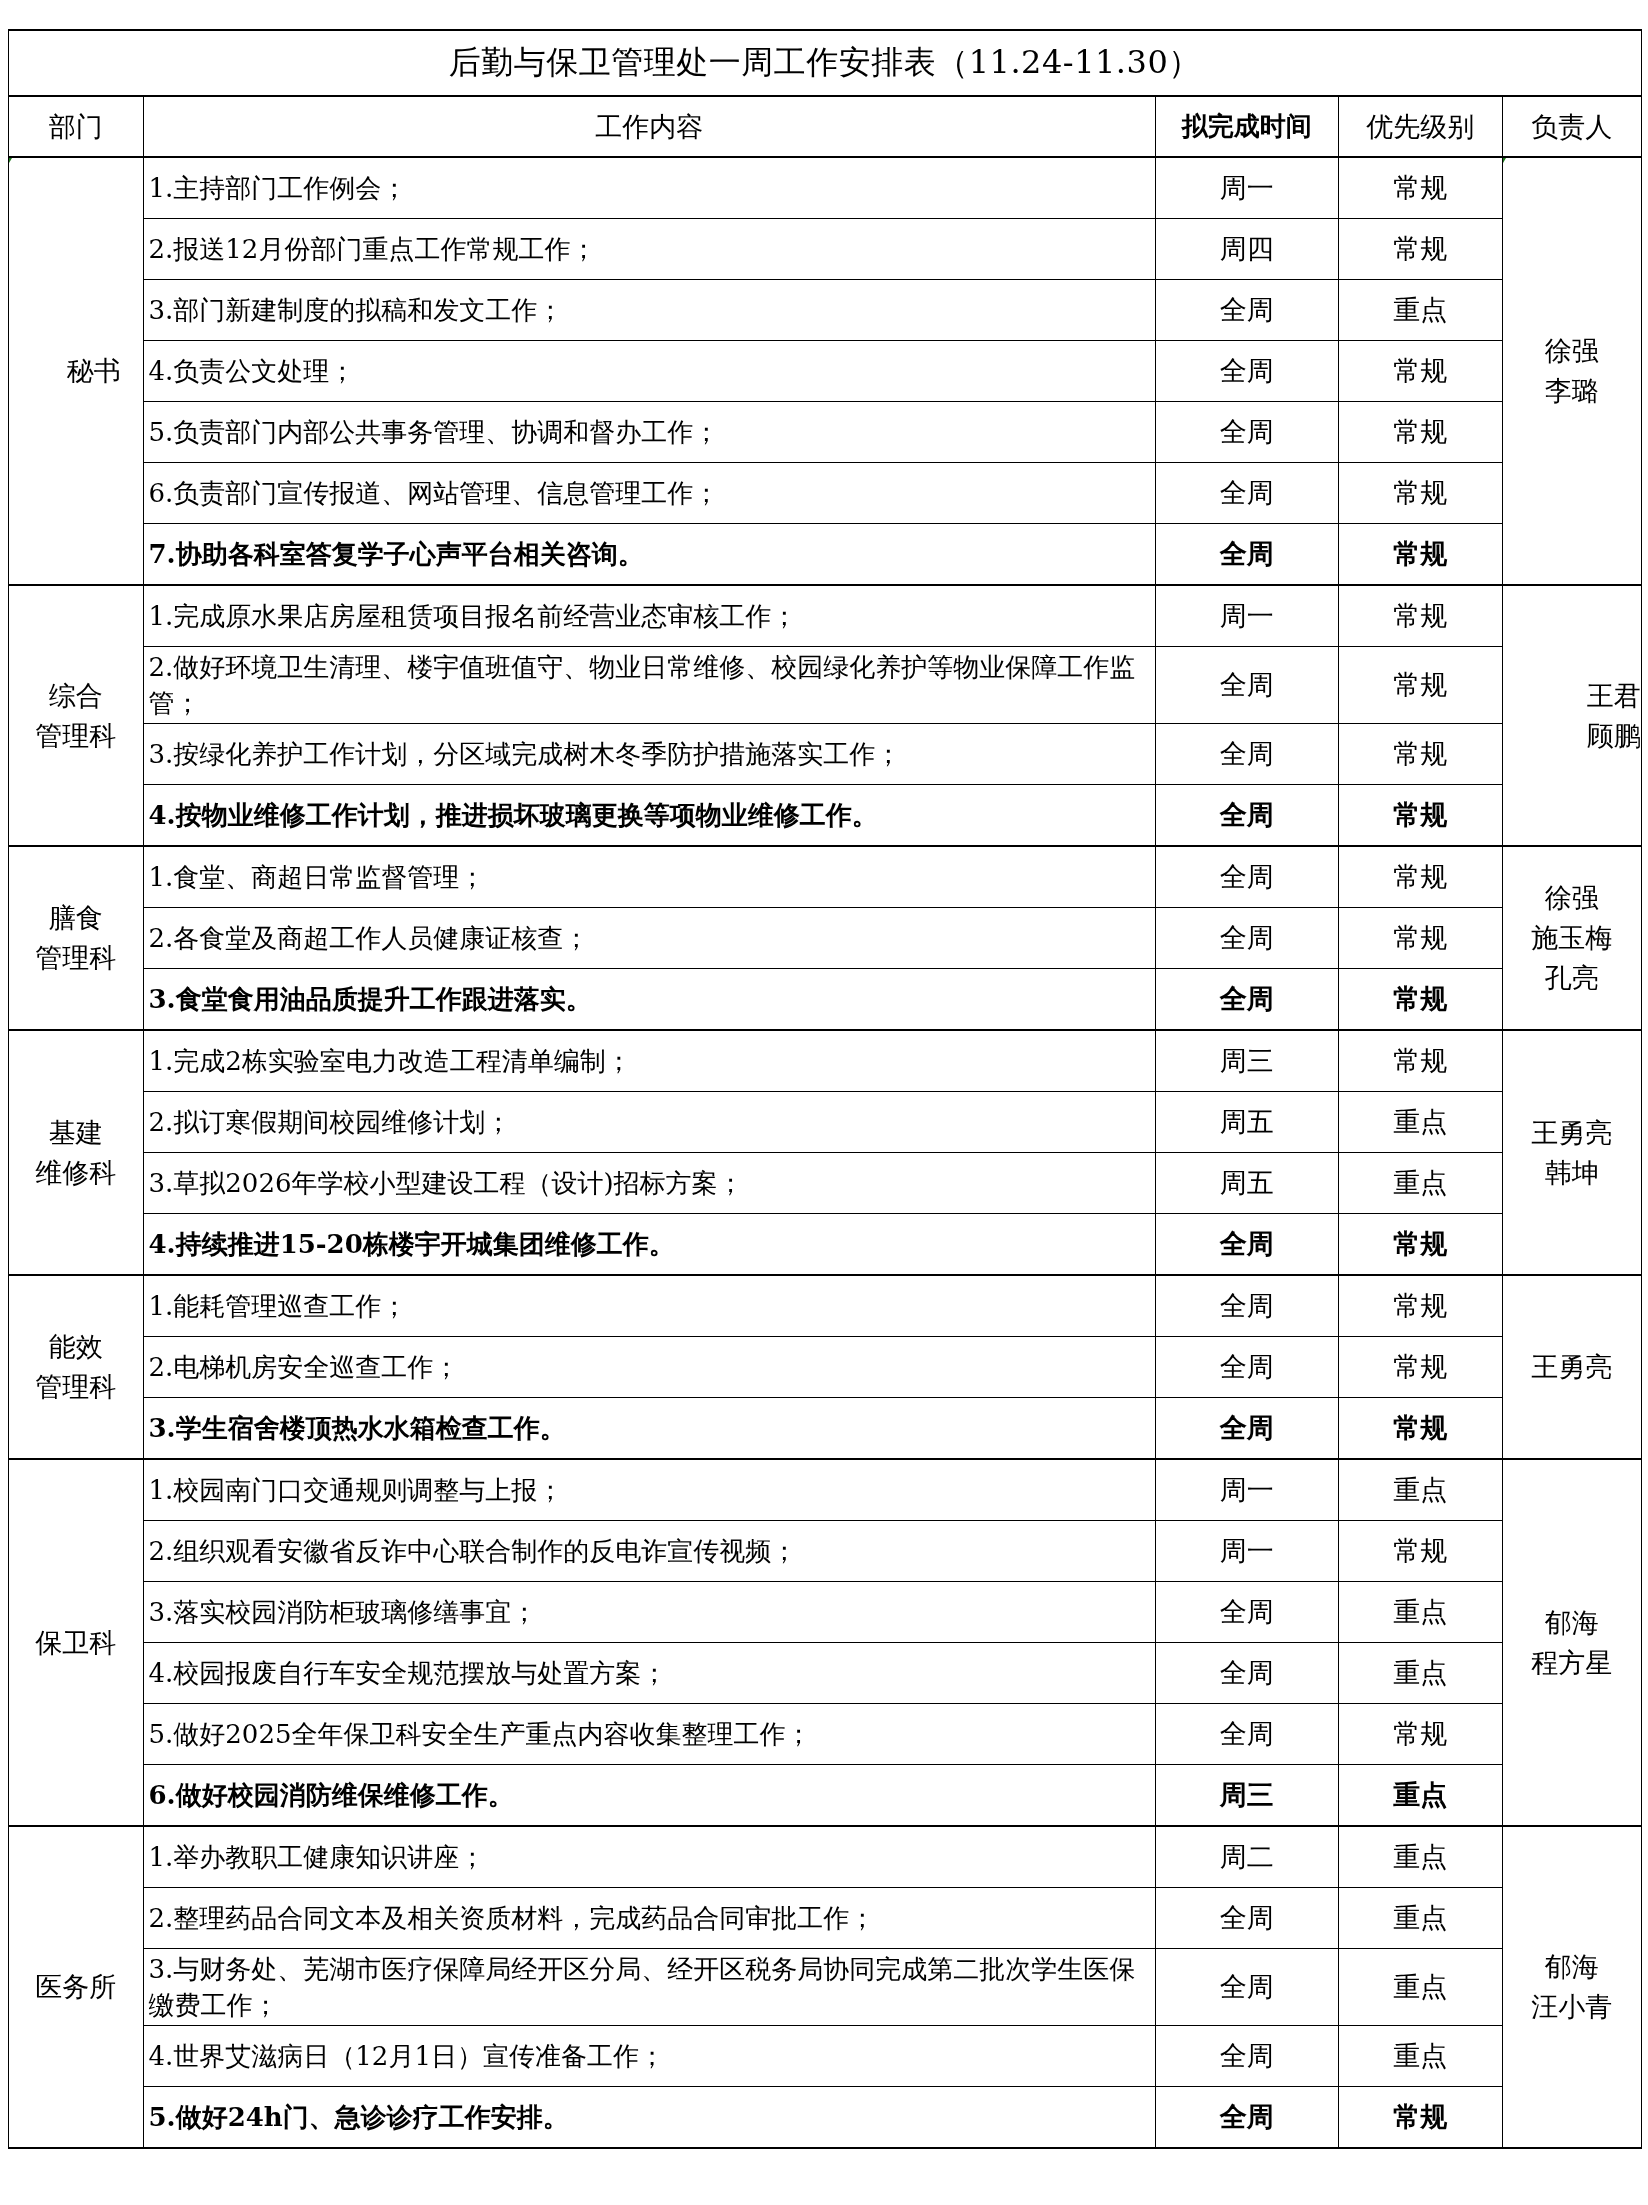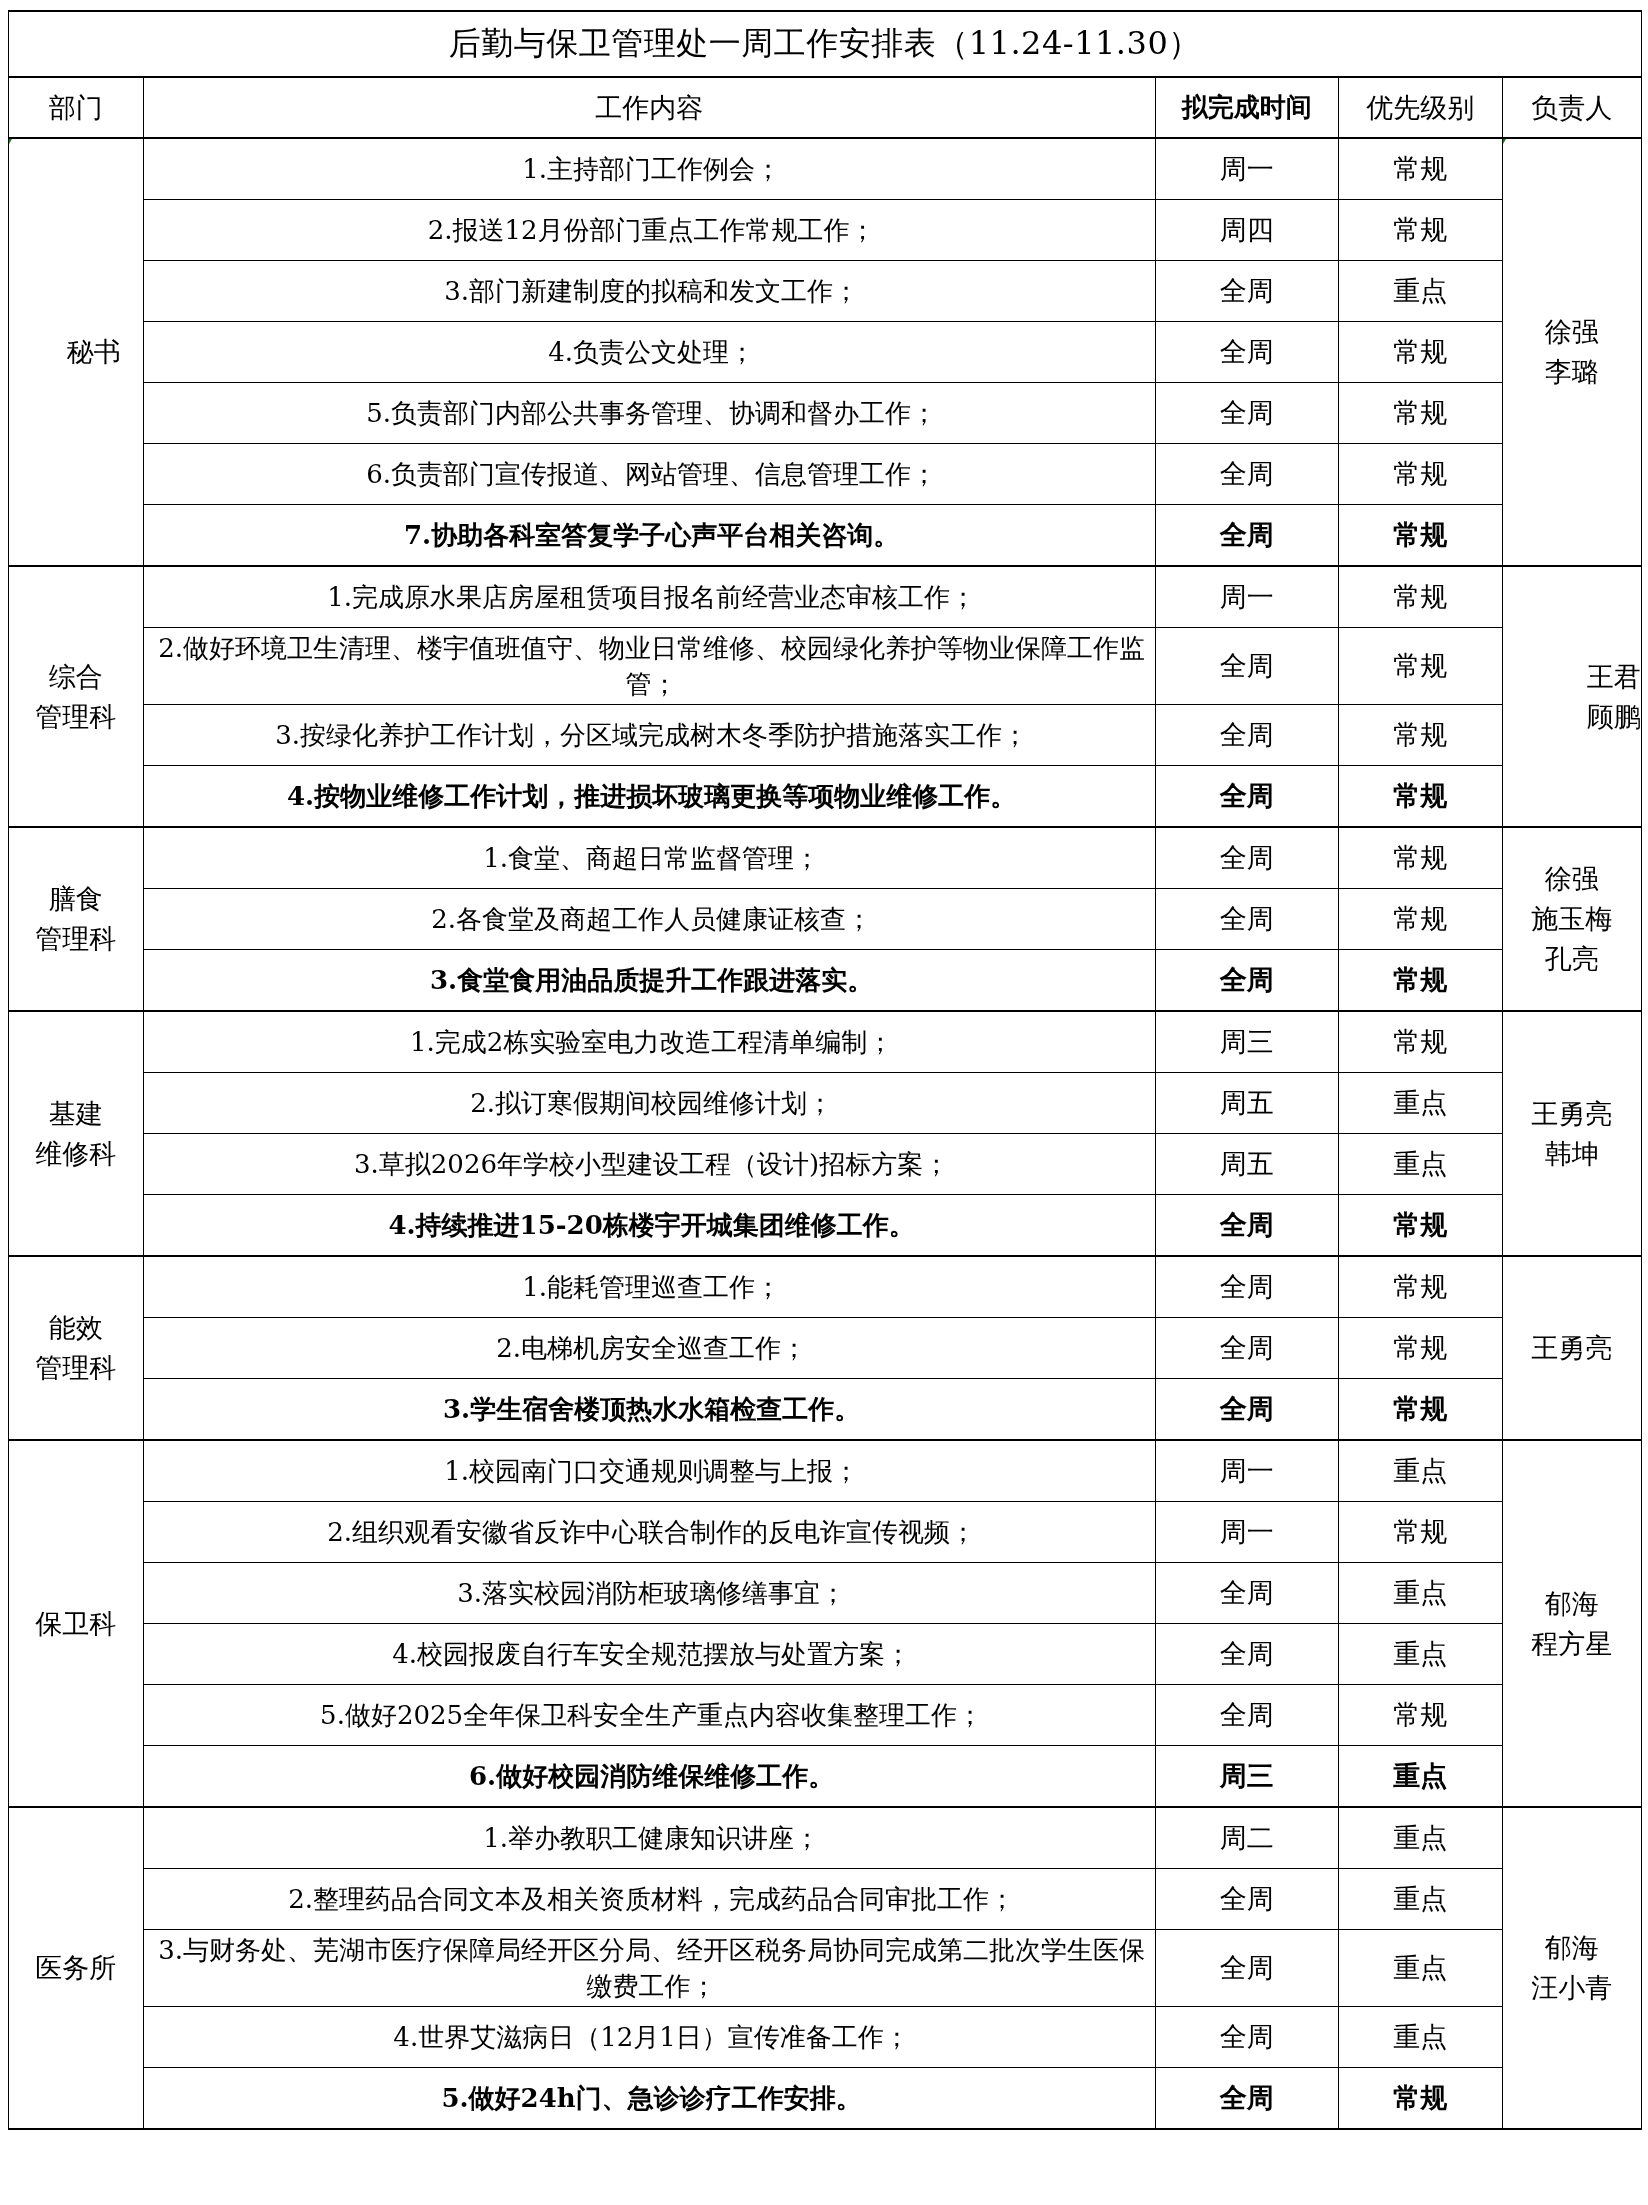--- a/index.html
+++ b/index.html
@@ -11,21 +11,21 @@
     width: 1648px;
     height: 2205px;
     position: relative;
     overflow: hidden;
     font-family: "DejaVu Serif", "Liberation Serif", serif;
     color: #000;
   }
   #sheet {
     position: absolute;
     left: 7.7px;
-    top: 10px;
+    top: 29px;
     width: 1633px;
   }
   table.schedule {
     border-collapse: collapse;
     table-layout: fixed;
     width: 1633px;
   }
   table.schedule td, table.schedule th {
     border: 1.4px solid #000;
     padding: 0;
@@ -47,21 +47,21 @@
     margin-top: 12px;
   }
   .hdr.bold { font-weight: bold; font-family: "DejaVu Sans", "Liberation Sans", sans-serif; font-size: 26px; }
   .dept {
     text-align: center;
     font-size: 27px;
     line-height: 40px;
     position: relative;
   }
   .task {
-    text-align: center;
+    text-align: left;
     font-size: 26px;
     line-height: 36px;
     padding-left: 4.8px !important;
   }
   .when, .prio {
     text-align: center;
     font-size: 27px;
   }
   .owner {
     text-align: center;

